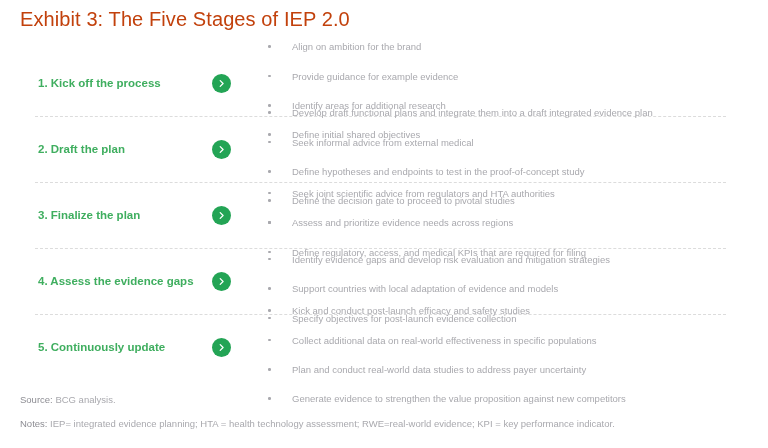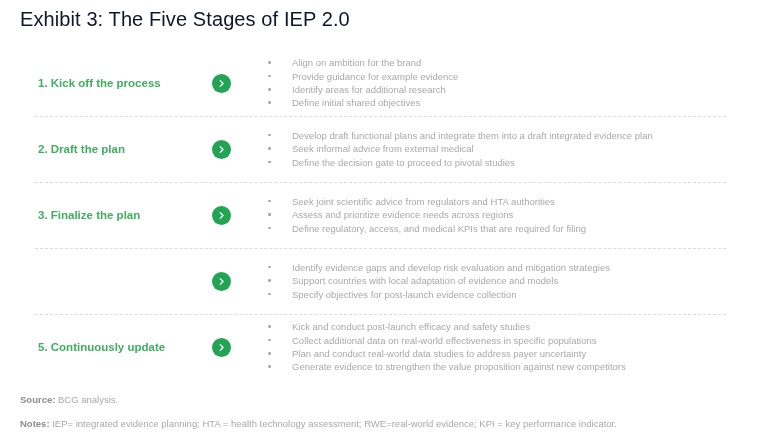--- a/index.html
+++ b/index.html
@@ -21,21 +21,21 @@
     box-sizing: border-box;
   }
 
   
   .title {
     position: absolute;
     left: 20px;
     top: 8px;
     font-size: 20px;
     font-weight: 400;
-    color: #0f172a;
+    color: #c2410c;
     letter-spacing: 0.1px;
     white-space: nowrap;
   }
 
   
   .stages {
     position: absolute;
     left: 0;
     top: 50px;
     width: 768px;
@@ -100,20 +100,21 @@
     margin: 0;
     padding: 0;
   }
   .bullet-item {
     position: relative;
     font-size: 9.5px;
     line-height: 13.4px;
     color: #a9a9ae;
     padding-left: 24px;
     white-space: nowrap;
+    margin-top: 16px;
   }
   .bullet-item .dot {
     position: absolute;
     left: 0;
     top: 5px;
     width: 2.6px;
     height: 2.6px;
     border-radius: 50%;
     background: #a9a9ae;
   }
@@ -128,21 +129,21 @@
   .foot-line {
     font-size: 9.5px;
     color: #a9a9ae;
     line-height: 1.35;
     white-space: nowrap;
   }
   .foot-line.notes {
     margin-top: 11px;
   }
   .foot-label {
-    font-weight: bold;
+    font-weight: normal;
     color: #8d8d93;
   }
 </style>
 </head>
 <body>
 
 <div class="exhibit">
 
   <div class="title">Exhibit 3: The Five Stages of IEP 2.0</div>
 
@@ -168,21 +169,21 @@
         </div>
         <div class="stage-label">2. Draft the plan</div>
         <div class="arrow-badge">
           <svg width="9" height="9" viewBox="0 0 12 12" aria-hidden="true">
             <path d="M4.3 2.2 L8.1 6 L4.3 9.8" fill="none" stroke="#ffffff" stroke-width="1.7" stroke-linecap="round" stroke-linejoin="round"></path>
           </svg>
         </div>
         <ul class="bullets">
           <li class="bullet-item"><span class="dot"></span><span>Develop draft functional plans and integrate them into a draft integrated evidence plan</span></li>
           <li class="bullet-item"><span class="dot"></span><span>Seek informal advice from external medical</span></li>
-          <li class="bullet-item"><span class="dot"></span></li>
+          <li class="bullet-item"><span class="dot"></span><span>Define hypotheses and endpoints to test in the proof-of-concept study</span></li>
           <li class="bullet-item"><span class="dot"></span><span>Define the decision gate to proceed to pivotal studies</span></li>
         </ul>
       </div>
       <div class="stage-row">
         <div class="divider">
           <div class="divider-line"></div>
         </div>
         <div class="stage-label">3. Finalize the plan</div>
         <div class="arrow-badge">
           <svg width="9" height="9" viewBox="0 0 12 12" aria-hidden="true">
@@ -193,20 +194,21 @@
           <li class="bullet-item"><span class="dot"></span><span>Seek joint scientific advice from regulators and HTA authorities</span></li>
           <li class="bullet-item"><span class="dot"></span></li>
           <li class="bullet-item"><span class="dot"></span><span>Assess and prioritize evidence needs across regions</span></li>
           <li class="bullet-item"><span class="dot"></span><span>Define regulatory, access, and medical KPIs that are required for filing</span></li>
         </ul>
       </div>
       <div class="stage-row">
         <div class="divider">
           <div class="divider-line"></div>
         </div>
+        <div class="stage-label">4. Assess the evidence gaps</div>
         <div class="arrow-badge">
           <svg width="9" height="9" viewBox="0 0 12 12" aria-hidden="true">
             <path d="M4.3 2.2 L8.1 6 L4.3 9.8" fill="none" stroke="#ffffff" stroke-width="1.7" stroke-linecap="round" stroke-linejoin="round"></path>
           </svg>
         </div>
         <ul class="bullets">
           <li class="bullet-item"><span class="dot"></span><span>Identify evidence gaps and develop risk evaluation and mitigation strategies</span></li>
           <li class="bullet-item"><span class="dot"></span><span>Support countries with local adaptation of evidence and models</span></li>
           <li class="bullet-item"><span class="dot"></span><span>Specify objectives for post-launch evidence collection</span></li>
         </ul>

